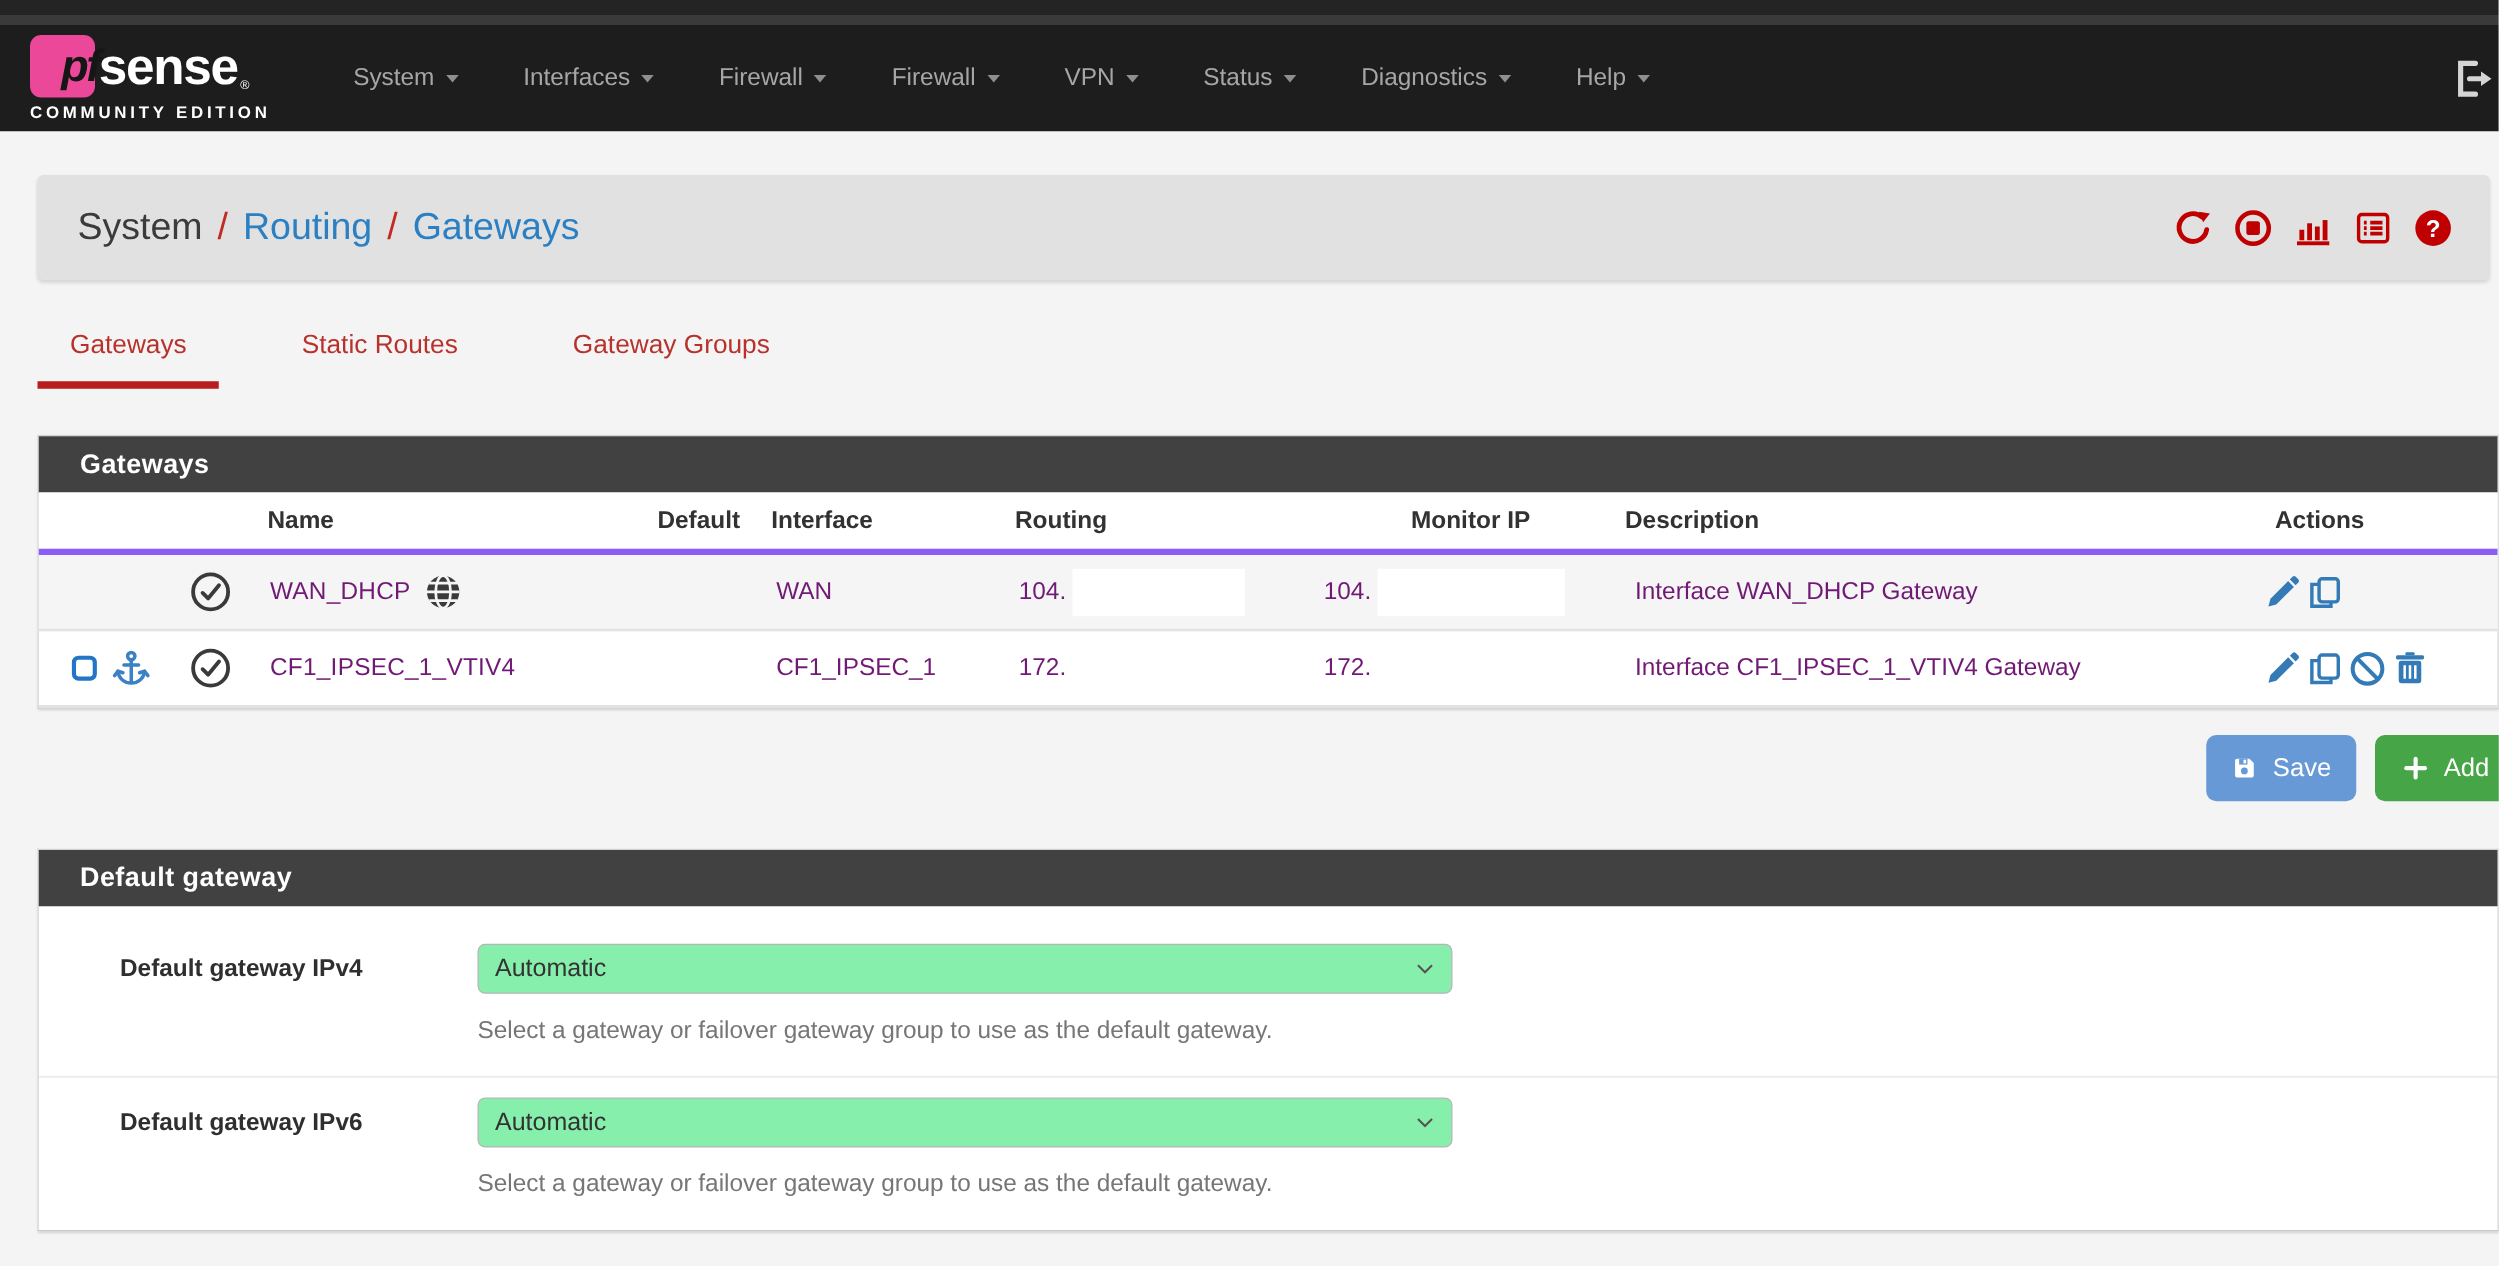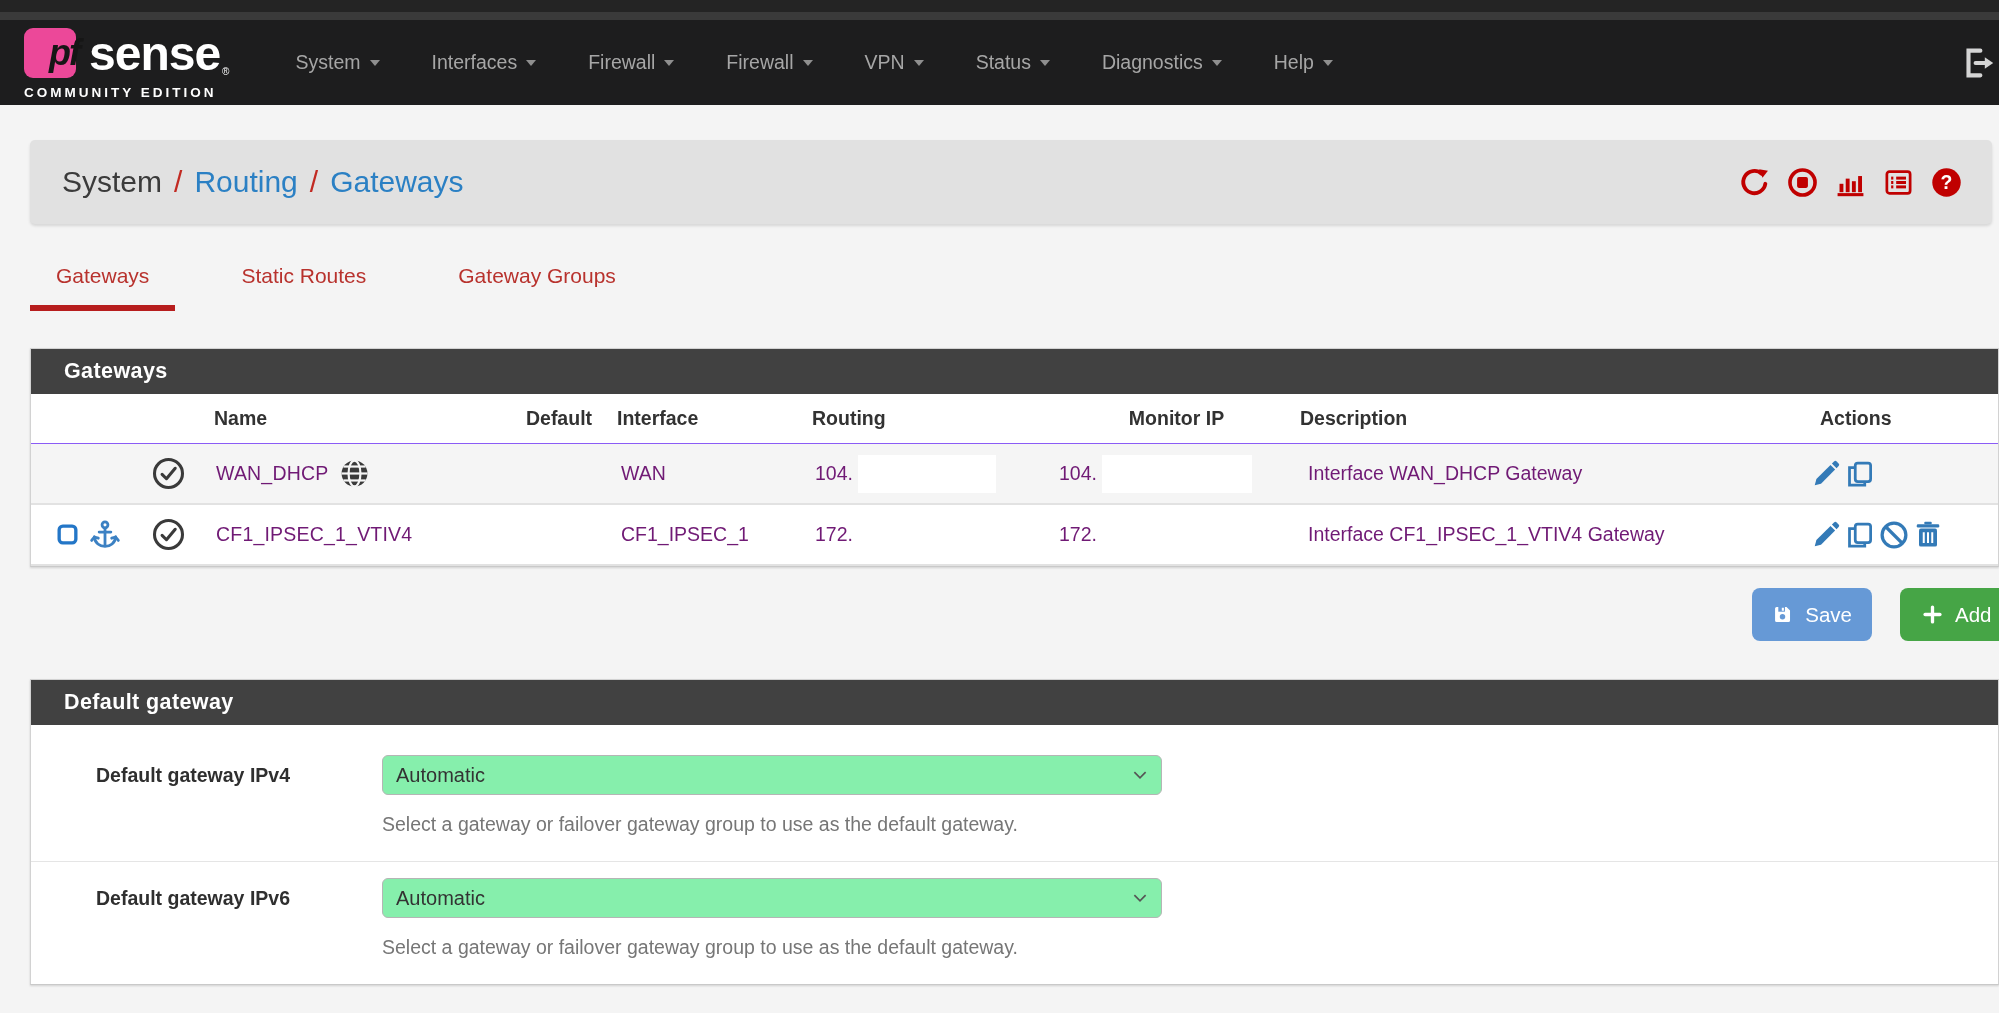--- a/index.html
+++ b/index.html
@@ -7,21 +7,21 @@
     font-family:"Liberation Sans","DejaVu Sans",sans-serif; background:#f4f4f4; }
 
   
   .strip1 { height:12px; background:#242424; }
   .strip2 { height:8px;  background:#3a3a3a; }
   .navbar { height:85px; background:#1d1d1e; display:flex; align-items:center; padding:0 0 0 24px; }
   .brand { display:flex; flex-direction:column; margin-right:40px; }
   .brand-row { display:flex; align-items:center; }
   .pf-box { width:52px; height:50px; background:#ec4899; border-radius:9px; display:flex; align-items:center; justify-content:center;
             font-style:italic; font-weight:bold; font-size:36px; color:#161616; letter-spacing:-2px;padding-left:28px; }
-  .sense { color:#fff; font-weight:bold; font-size:48px; letter-spacing:-1px; margin-left:13px; }
+  .sense { color:#fff; font-weight:bold; font-size:41px; letter-spacing:-1px; margin-left:3px; }
   .reg { color:#fff; font-size:10px; align-self:flex-end; margin:0 0 4px 2px; }
   .tagline { color:#fff; font-weight:bold; font-size:13.5px; letter-spacing:3px; margin-top:4px; }
   .nav-items { display:flex; list-style:none; align-items:center; }
   .nav-item { padding:0 26px; color:#a6a6a6; font-size:19.5px; cursor:pointer; display:flex; align-items:center; }
   .caret { width:0; height:0; border-left:5.5px solid transparent; border-right:5.5px solid transparent;
            border-top:6px solid #8f8f8f; margin-left:9px; display:inline-block; }
   .nav-right { margin-left:auto; margin-right:-6px; width:46px; }
   .nav-right svg { width:38px; height:38px; display:block; }
 
   
@@ -41,41 +41,41 @@
 
   
   .panel { margin-left:30px; width:1969px; background:#fff; border:1px solid #d2d2d2; border-bottom-color:#c9c9c9;
            box-shadow:0 1px 2px rgba(0,0,0,.15); }
   .panel-gateways { margin-top:37px; }
   .panel-heading { height:45px; background:#414141; color:#fff; font-weight:bold; font-size:21.5px;
                    display:flex; align-items:center; padding-left:33px; letter-spacing:.4px; }
 
   
   .g-header, .g-row { display:grid; grid-template-columns:120px 350px 116px 184px 250px 245px 515px 1fr; align-items:center; }
-  .g-header { height:50px; font-weight:bold; font-size:19.5px; color:#323232; border-bottom:1px solid #8b5cf6; background:#fff; }
+  .g-header { height:50px; font-weight:bold; font-size:19.5px; color:#323232; border-bottom:5px solid #8b5cf6; background:#fff; }
   .g-row { height:61px; font-size:19.5px; color:#701a75; border-bottom:2px solid #e2e2e2; }
   .g-row.striped { background:#f5f5f5; }
   .h-name { padding-left:63px; } .h-default { text-align:center; } .h-gateway { padding-left:11px; }
   .h-monitor { padding-left:6px;text-align:center; } .h-desc { padding-left:4px; } .h-actions { padding-left:9px; }
   .c-rowicons { display:flex; align-items:center; gap:9px; padding-left:24px; }
   .c-rowicons svg { display:block; }
   .c-name { display:flex; align-items:center; }
   .c-name .check { width:35px; height:35px; margin-right:30px; flex:0 0 auto; }
   .c-name .gname { letter-spacing:.2px; }
   .c-name .globe { width:31px; height:31px; margin-left:11px; }
   .c-iface { padding-left:4px; } .c-gw { padding-left:14px; display:flex; align-items:center; }
   .c-mon { padding-left:8px; display:flex; align-items:center; }
   .c-desc { padding-left:12px; }
   .c-actions { display:flex; align-items:center; gap:4px; }
   .c-actions svg { width:30px; height:30px; display:block; cursor:pointer; }
   .redact { display:inline-block; background:#fff; height:38px; margin-left:5px; }
   .redact.w1 { width:138px; } .redact.w2 { width:150px; }
 
   
-  .btn-row { display:flex; justify-content:flex-end; align-items:center; gap:28px; margin-top:21px; width:1999px; }
+  .btn-row { display:flex; justify-content:flex-end; align-items:center; gap:15px; margin-top:21px; width:1999px; }
   .btn { height:53px; border:none; border-radius:8px; color:#fff; font-size:20.5px;
          display:flex; align-items:center; gap:12px; cursor:pointer; font-family:inherit; }
   .btn svg { width:21px; height:21px; }
   .btn-save { background:#6699d6; padding:0 20px; }
   .btn-add  { background:#46a546; padding:0 22px; width:131px; margin-right:-32px; }
 
   
   .panel-default { margin-top:38px; }
   .form-row { display:flex; align-items:flex-start; padding:30px 0 25px 65px; }
   .form-row + .form-row { border-top:1px solid #e5e5e5; padding-top:16px; }

